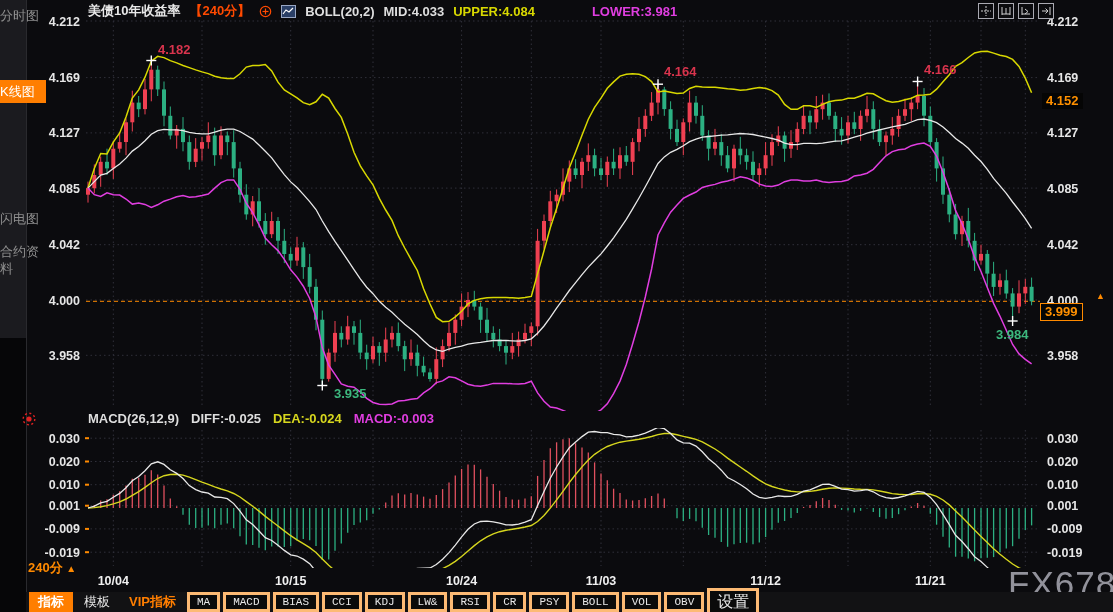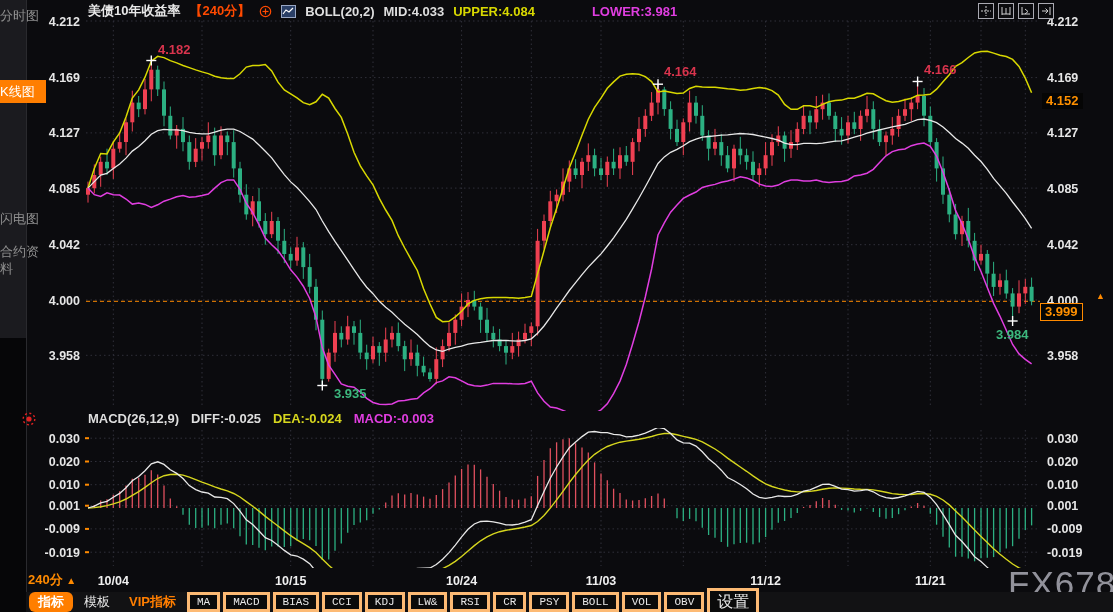--- a/index.html
+++ b/index.html
@@ -30,28 +30,28 @@
   .tag{position:absolute;font-size:13px;font-weight:bold;color:#ff9000;background:#050505;padding:0 4px;line-height:16px;z-index:5;}
   .tag-last{border:1px solid #ff8a00;}
   .pin{position:absolute;color:#ff8a00;font-size:9px;z-index:5;}
   
   .macd-hd{position:absolute;left:88px;top:411px;display:flex;gap:12px;font-size:13px;font-weight:bold;white-space:nowrap;z-index:5;}
   .macd-name,.macd-diff{color:#dedede;}
   .macd-dea{color:#d6d61e;}
   .macd-val{color:#e03ee0;}
   .macd-gear{position:absolute;left:21px;top:411px;z-index:5;cursor:pointer;}
   
-  .xperiod{position:absolute;left:28px;top:571px;color:#ff8a00;font-size:13px;font-weight:bold;z-index:5;cursor:pointer;}
+  .xperiod{position:absolute;left:28px;top:559px;color:#ff8a00;font-size:13px;font-weight:bold;z-index:5;cursor:pointer;}
   .xperiod .tri{font-size:10px;}
   .tooltip{position:absolute;left:126px;top:571px;height:17px;line-height:17px;background:#000;
            color:#ff9000;font-size:13px;font-weight:bold;padding:0 5px;white-space:nowrap;z-index:6;}
   
   .toolbar{position:absolute;left:26px;top:592px;width:1087px;height:20px;background:#121214;
            display:flex;align-items:center;gap:3px;padding-left:3px;box-sizing:border-box;z-index:5;}
-  .tb-active{background:#ff7e00;color:#fff;padding:1px 9px;font-size:13px;font-weight:bold;cursor:pointer;border-radius:6px;}
+  .tb-active{background:#ff7e00;color:#fff;padding:1px 9px;font-size:13px;font-weight:bold;cursor:pointer;}
   .tb-cn{color:#e8e8e8;padding:1px 8px;font-size:13px;cursor:pointer;}
   .tb-vip{color:#ff7e00;padding:1px 8px;font-size:13px;font-weight:bold;cursor:pointer;}
   .tb-cell{border:3px solid #fdba74;background:#0b0b0b;color:#e8e8e8;
            font-family:"Liberation Mono",monospace;font-size:11px;padding:1px 7px;cursor:pointer;}
   .tb-cell-cn{font-family:"Liberation Sans",sans-serif;font-size:16px;}
   
   .watermark{position:absolute;left:1008px;top:564px;font-size:35px;color:#92929b;letter-spacing:1px;z-index:4;}
   svg.chart{position:absolute;left:0;top:0;z-index:1;}
 </style>
 </head>

